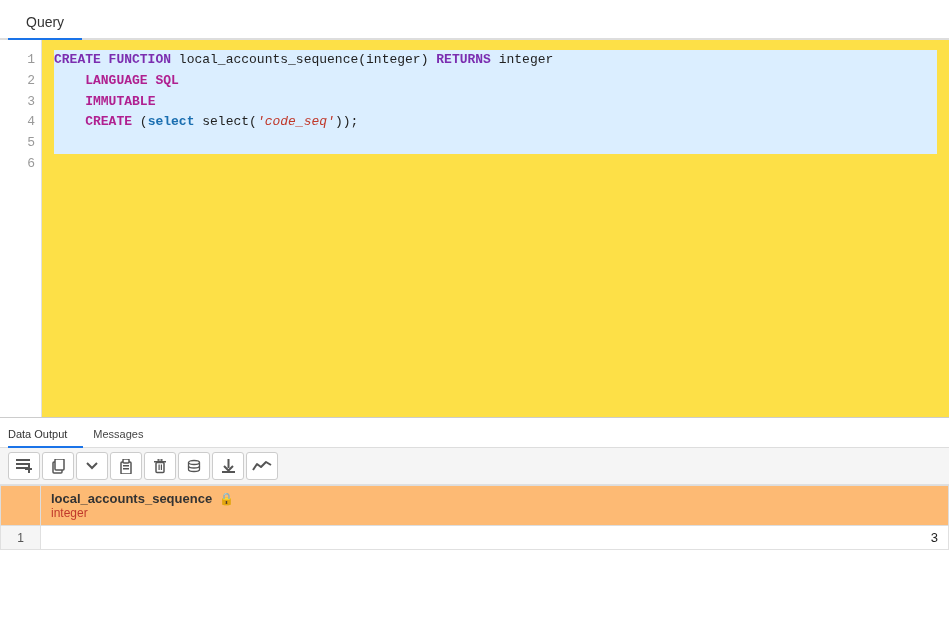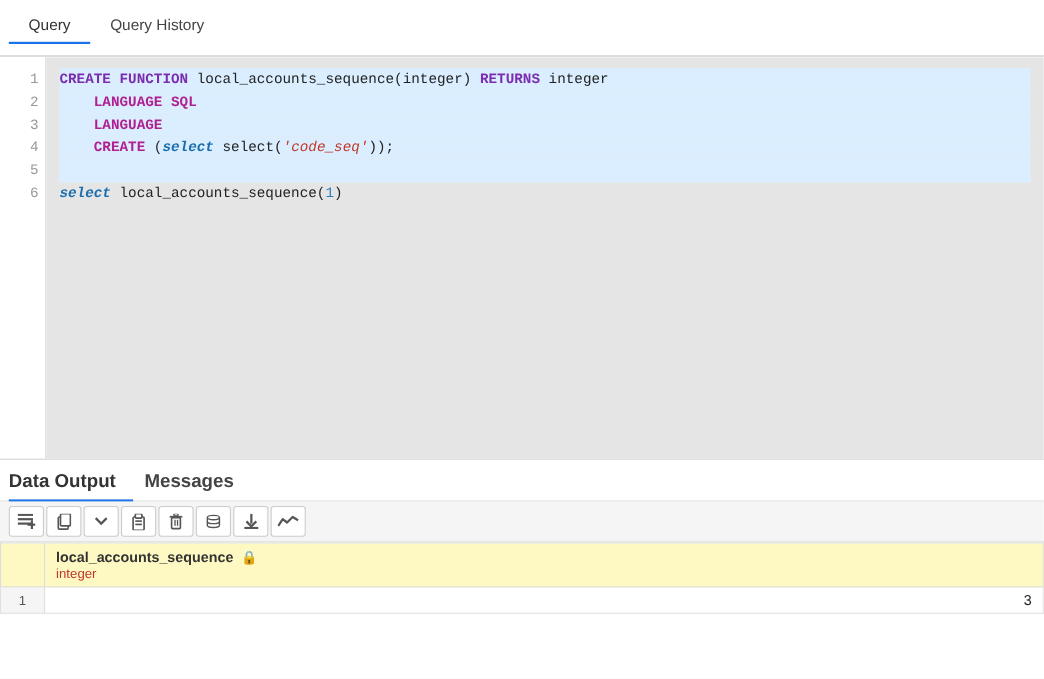--- a/index.html
+++ b/index.html
@@ -12,21 +12,21 @@
       display: flex;
       flex-direction: column;
     }
 
     
     .tab-bar {
       display: flex;
       align-items: flex-end;
       border-bottom: 2px solid #ddd;
       background: #fff;
-      padding: 12px 8px;
+      padding: 0 8px;
       padding-top: 6px;
     }
     .tab {
       padding: 8px 18px 8px 18px;
       font-size: 14px;
       cursor: pointer;
       color: #444;
       border-bottom: 2px solid transparent;
       margin-bottom: -2px;
     }
@@ -54,21 +54,21 @@
       padding: 10px 6px 10px 10px;
       text-align: right;
       user-select: none;
       border-right: 1px solid #e0e0e0;
     }
     .line-numbers div {
       height: 20.8px;
     }
     .code-area {
       flex: 1;
-      background: #e5e5e5;
+      background: #fde047;
       font-family: 'Consolas', 'Courier New', monospace;
       font-size: 13px;
       line-height: 1.6;
       padding: 10px 12px;
       overflow: auto;
     }
     .code-line {
       height: 20.8px;
       white-space: pre;
       display: block;
@@ -76,48 +76,47 @@
     .code-line.selected {
       background: #dbeeff;
     }
 
     
     .kw { color: #7b2db0; font-weight: bold; }
     .kw2 { color: #b02090; font-weight: bold; }
     .str { color: #c0392b; font-style: italic; }
     .num { color: #2980b9; }
     .plain { color: #222; }
-    .kw-blue { color: #1a6eb0; font-weight: bold; font-style: italic; }
+    .kw-blue { color: #1a6eb0; font-weight: bold; }
 
     
     .result-panel {
       border-top: 1px solid #ccc;
       background: #fff;
       display: flex;
       flex-direction: column;
       min-height: 200px;
       max-height: 230px;
     }
     .result-tabs {
       display: flex;
       align-items: flex-end;
       border-bottom: 1px solid #ddd;
       padding: 0 8px;
       background: #fff;
       padding-top: 4px;
     }
     .result-tab {
       padding: 6px 16px 6px 0;
-      font-size: 17px;
+      font-size: 11px;
       cursor: pointer;
       color: #444;
       margin-right: 10px;
       border-bottom: 2px solid transparent;
       margin-bottom: -1px;
-      font-weight: bold;
     }
     .result-tab.active {
       color: #333;
       border-bottom: 2px solid #1a73e8;
     }
 
     
     .toolbar {
       display: flex;
       align-items: center;
@@ -144,21 +143,21 @@
     .data-table-wrapper {
       flex: 1;
       overflow: auto;
     }
     .data-table {
       width: 100%;
       border-collapse: collapse;
       font-size: 13px;
     }
     .data-table th {
-      background: #fef9c3;
+      background: #fdba74;
       border: 1px solid #ddd;
       padding: 5px 10px;
       text-align: left;
       font-weight: 600;
       color: #333;
       white-space: nowrap;
     }
     .data-table th .col-type {
       color: #c0392b;
       font-weight: normal;
@@ -188,39 +187,37 @@
       background: #f0f0f0;
       border: 1px solid #ddd;
       width: 40px;
     }
   </style>
 </head>
 <body>
 
 <div class="tab-bar">
   <div class="tab active">Query</div>
-  <div class="tab">Query History</div>
 </div>
 
 <div class="editor-wrapper">
   <div class="line-numbers">
     <div>1</div>
     <div>2</div>
     <div>3</div>
     <div>4</div>
     <div>5</div>
     <div>6</div>
   </div>
   <div class="code-area">
     <span class="code-line selected"><span class="kw">CREATE FUNCTION</span><span class="plain"> local_accounts_sequence(integer) </span><span class="kw">RETURNS</span><span class="plain"> integer</span></span>
     <span class="code-line selected"><span class="plain">    </span><span class="kw2">LANGUAGE SQL</span></span>
-    <span class="code-line selected"><span class="plain">    </span><span class="kw2">LANGUAGE</span></span>
+    <span class="code-line selected"><span class="plain">    </span><span class="kw2">IMMUTABLE</span></span>
     <span class="code-line selected"><span class="plain">    </span><span class="kw2">CREATE</span><span class="plain"> (</span><span class="kw-blue">select</span><span class="plain"> select(</span><span class="str">'code_seq'</span><span class="plain">));</span></span>
     <span class="code-line selected"></span>
-    <span class="code-line"><span class="kw-blue">select</span><span class="plain"> local_accounts_sequence(</span><span class="num">1</span><span class="plain">)</span></span>
   </div>
 </div>
 
 <div class="result-panel">
   <div class="result-tabs">
     <div class="result-tab active">Data Output</div>
     <div class="result-tab">Messages</div>
   </div>
 
   <div class="toolbar">

